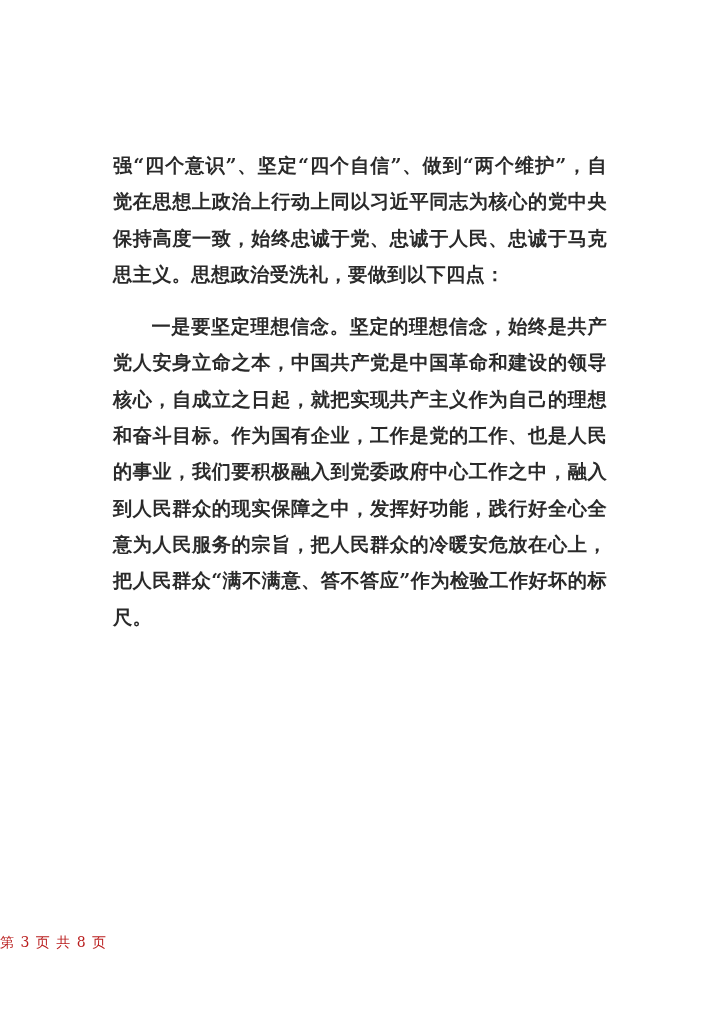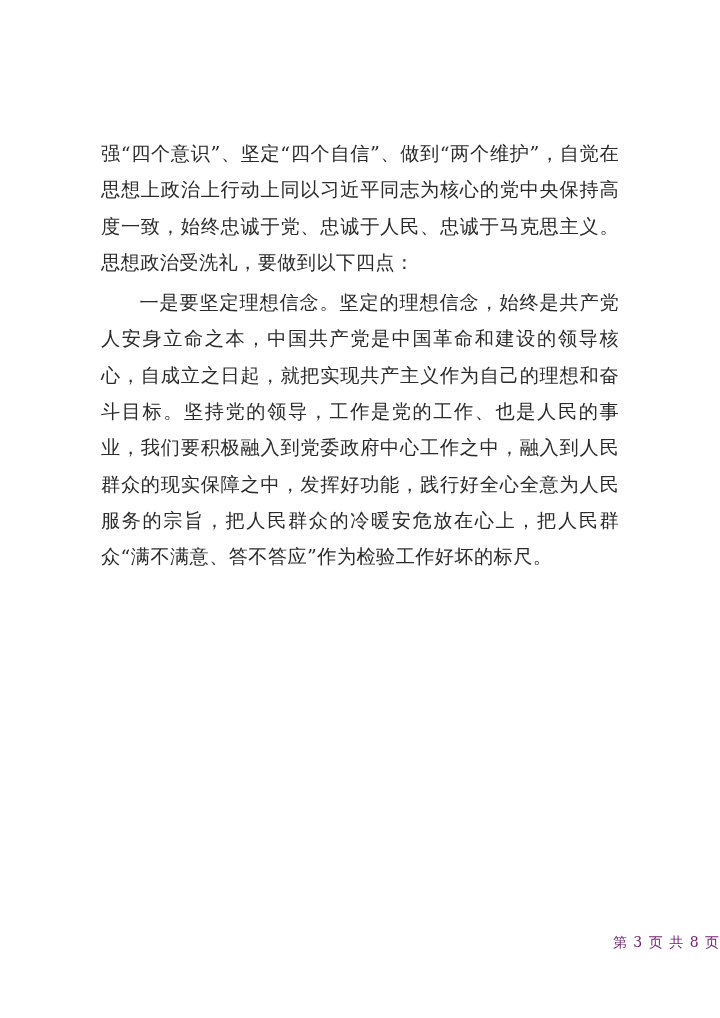--- a/index.html
+++ b/index.html
@@ -8,29 +8,29 @@
     font-family: "DejaVu Serif", "Liberation Serif", serif;
     color:#2a2a2a;
   }
   .page { position:absolute; left:0; top:0; width:720px; height:1018px; background:#fff; }
   .body-text {
     position:absolute; left:97px; top:132px; width:526px;
     font-size:19.2px; line-height:36.3px;
     text-align:justify; text-justify:inter-character;
     letter-spacing:0.4px;
   }
-  .para { margin:4px; }
+  .para { margin:16px;font-weight:bold; }
   .para.indent { text-indent:38.5px; }
   .footer {
-    position:absolute; left:0; top:934px; width:720px; text-align:right;
-    font-size:14px; color:#701a75; letter-spacing:1px;
+    position:absolute; left:0; top:934px; width:720px; text-align:left;
+    font-size:14px; color:#b91c1c; letter-spacing:1px;
   }
 </style>
 </head>
 <body>
 
 <div class="page">
   <div class="body-text">
     <p class="para">强“四个意识”、坚定“四个自信”、做到“两个维护”，自觉在思想上政治上行动上同以习近平同志为核心的党中央保持高度一致，始终忠诚于党、忠诚于人民、忠诚于马克思主义。思想政治受洗礼，要做到以下四点：</p>
-    <p class="para indent">一是要坚定理想信念。坚定的理想信念，始终是共产党人安身立命之本，中国共产党是中国革命和建设的领导核心，自成立之日起，就把实现共产主义作为自己的理想和奋斗目标。坚持党的领导，工作是党的工作、也是人民的事业，我们要积极融入到党委政府中心工作之中，融入到人民群众的现实保障之中，发挥好功能，践行好全心全意为人民服务的宗旨，把人民群众的冷暖安危放在心上，把人民群众“满不满意、答不答应”作为检验工作好坏的标尺。</p>
+    <p class="para indent">一是要坚定理想信念。坚定的理想信念，始终是共产党人安身立命之本，中国共产党是中国革命和建设的领导核心，自成立之日起，就把实现共产主义作为自己的理想和奋斗目标。作为国有企业，工作是党的工作、也是人民的事业，我们要积极融入到党委政府中心工作之中，融入到人民群众的现实保障之中，发挥好功能，践行好全心全意为人民服务的宗旨，把人民群众的冷暖安危放在心上，把人民群众“满不满意、答不答应”作为检验工作好坏的标尺。</p>
   </div>
   <div class="footer">第 3 页  共 8 页</div>
 </div>
 
 </body></html>

